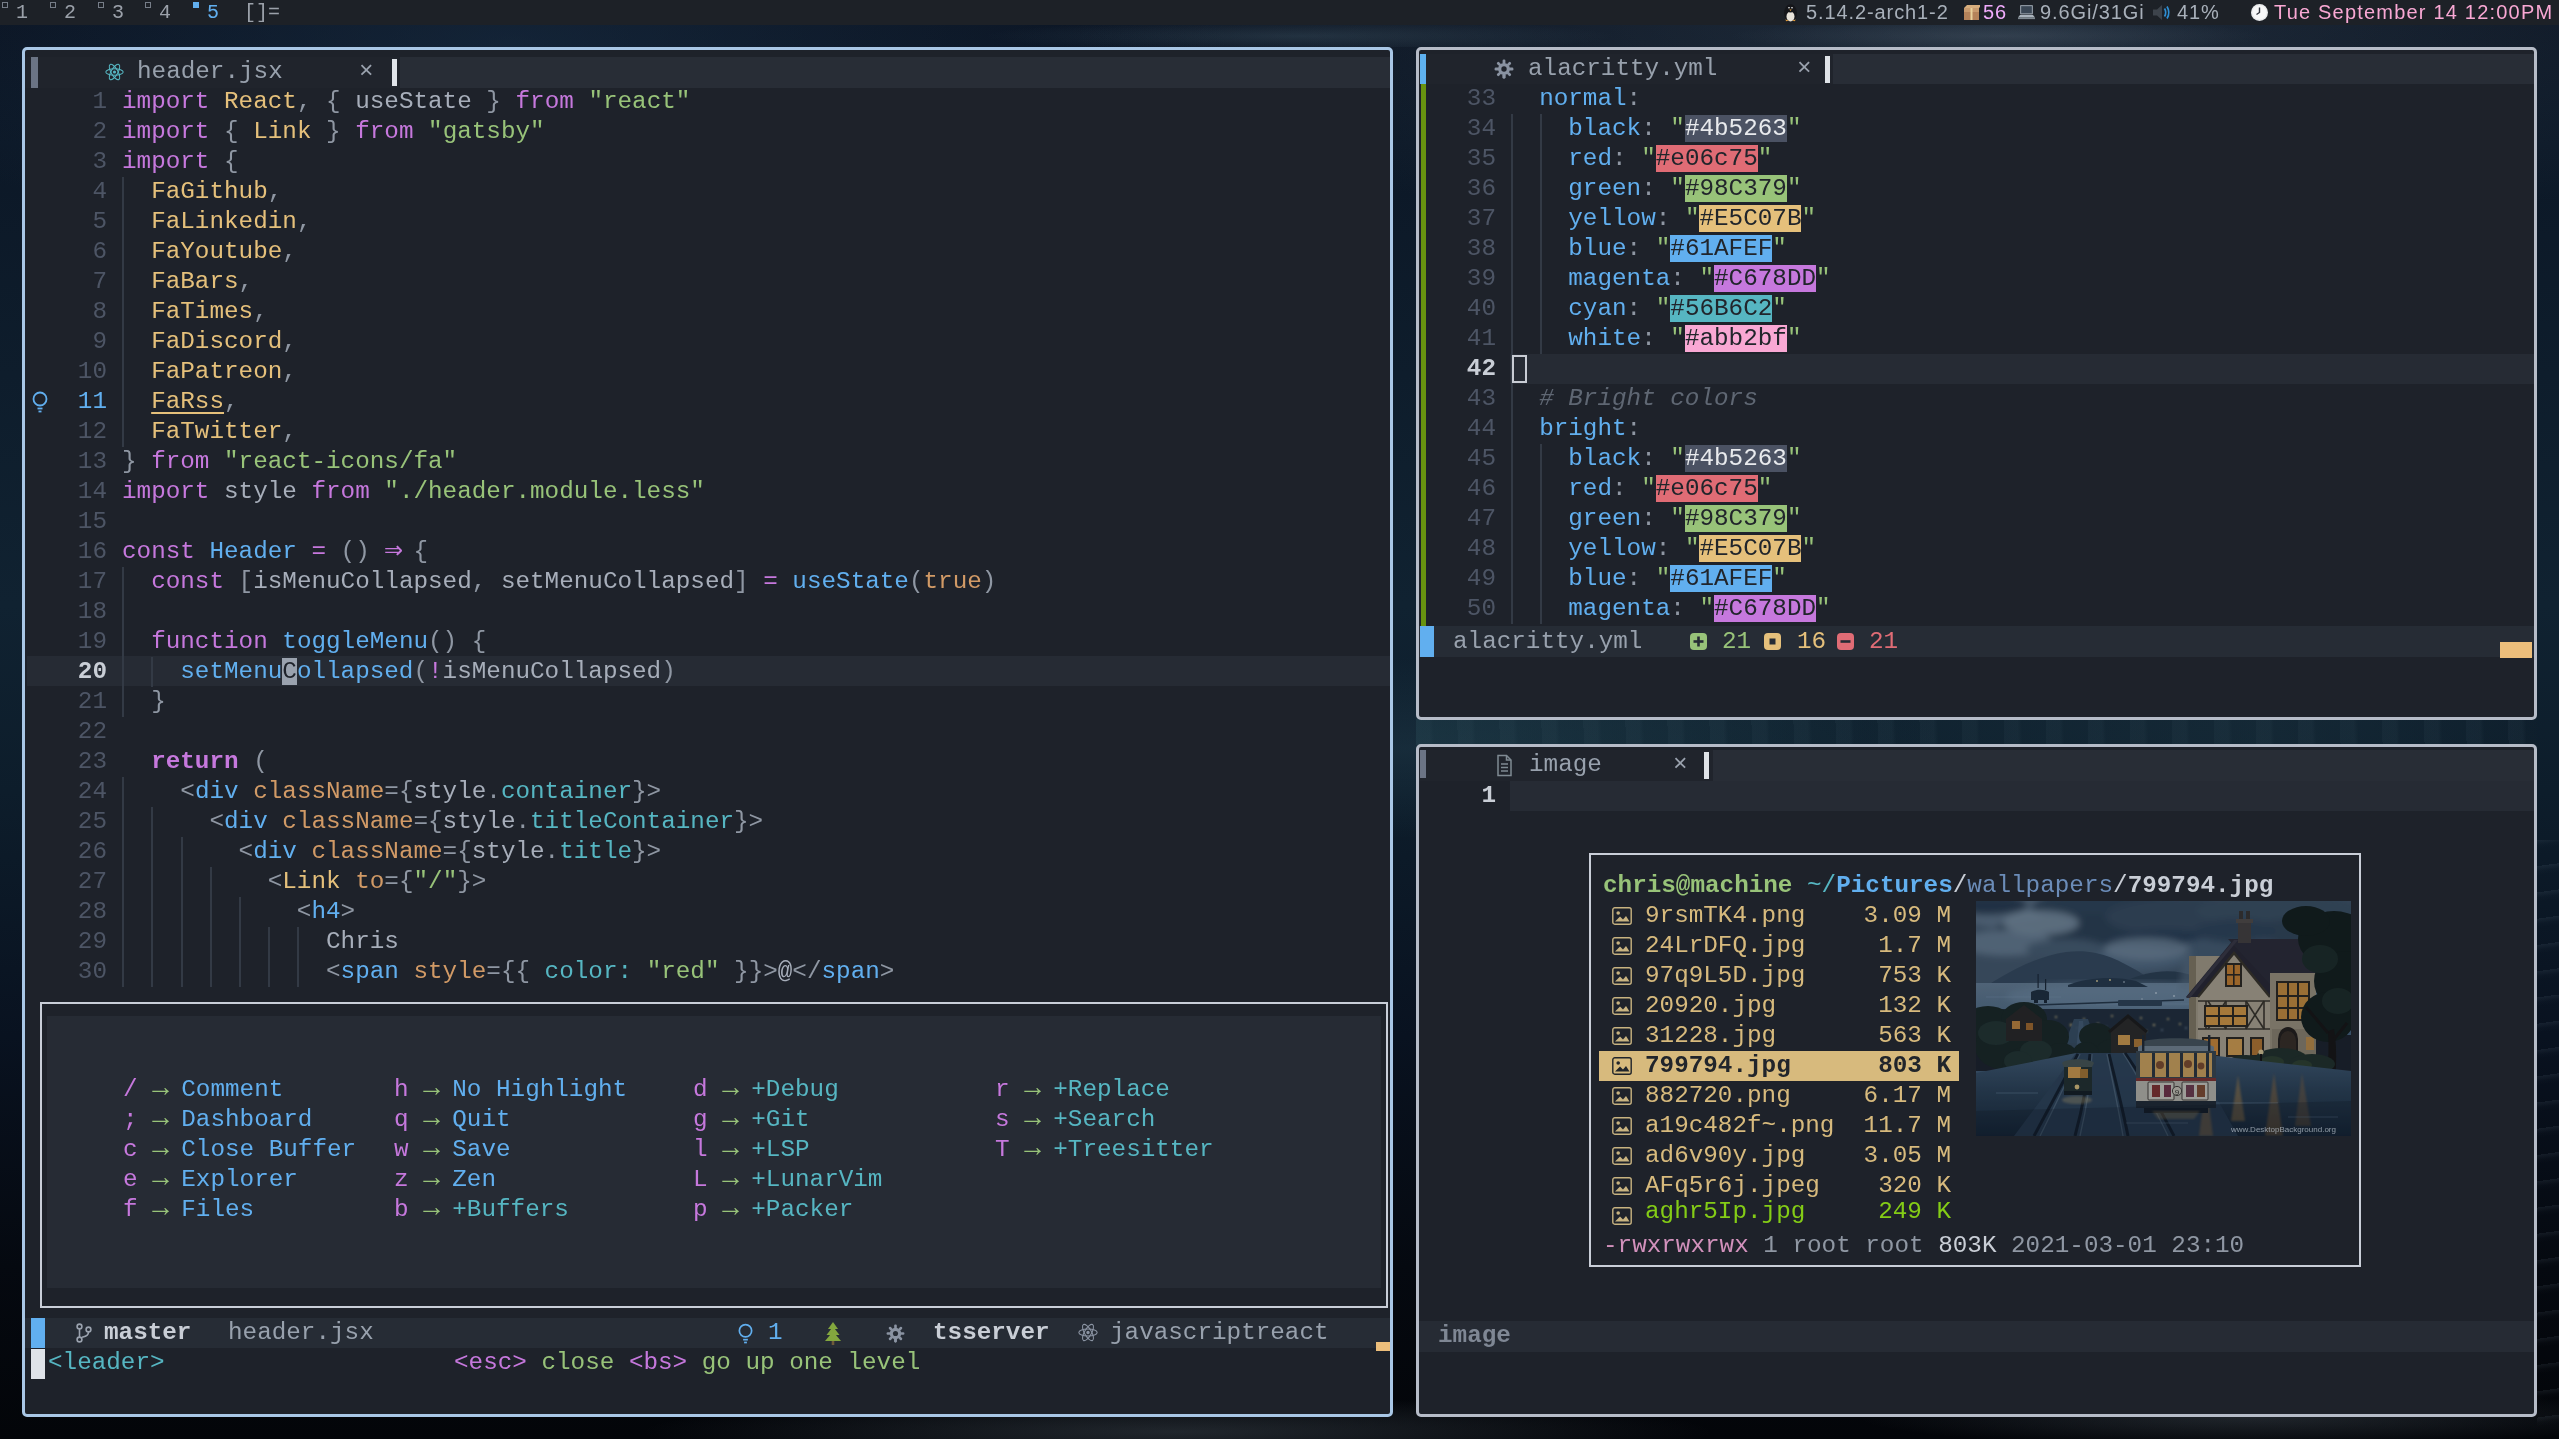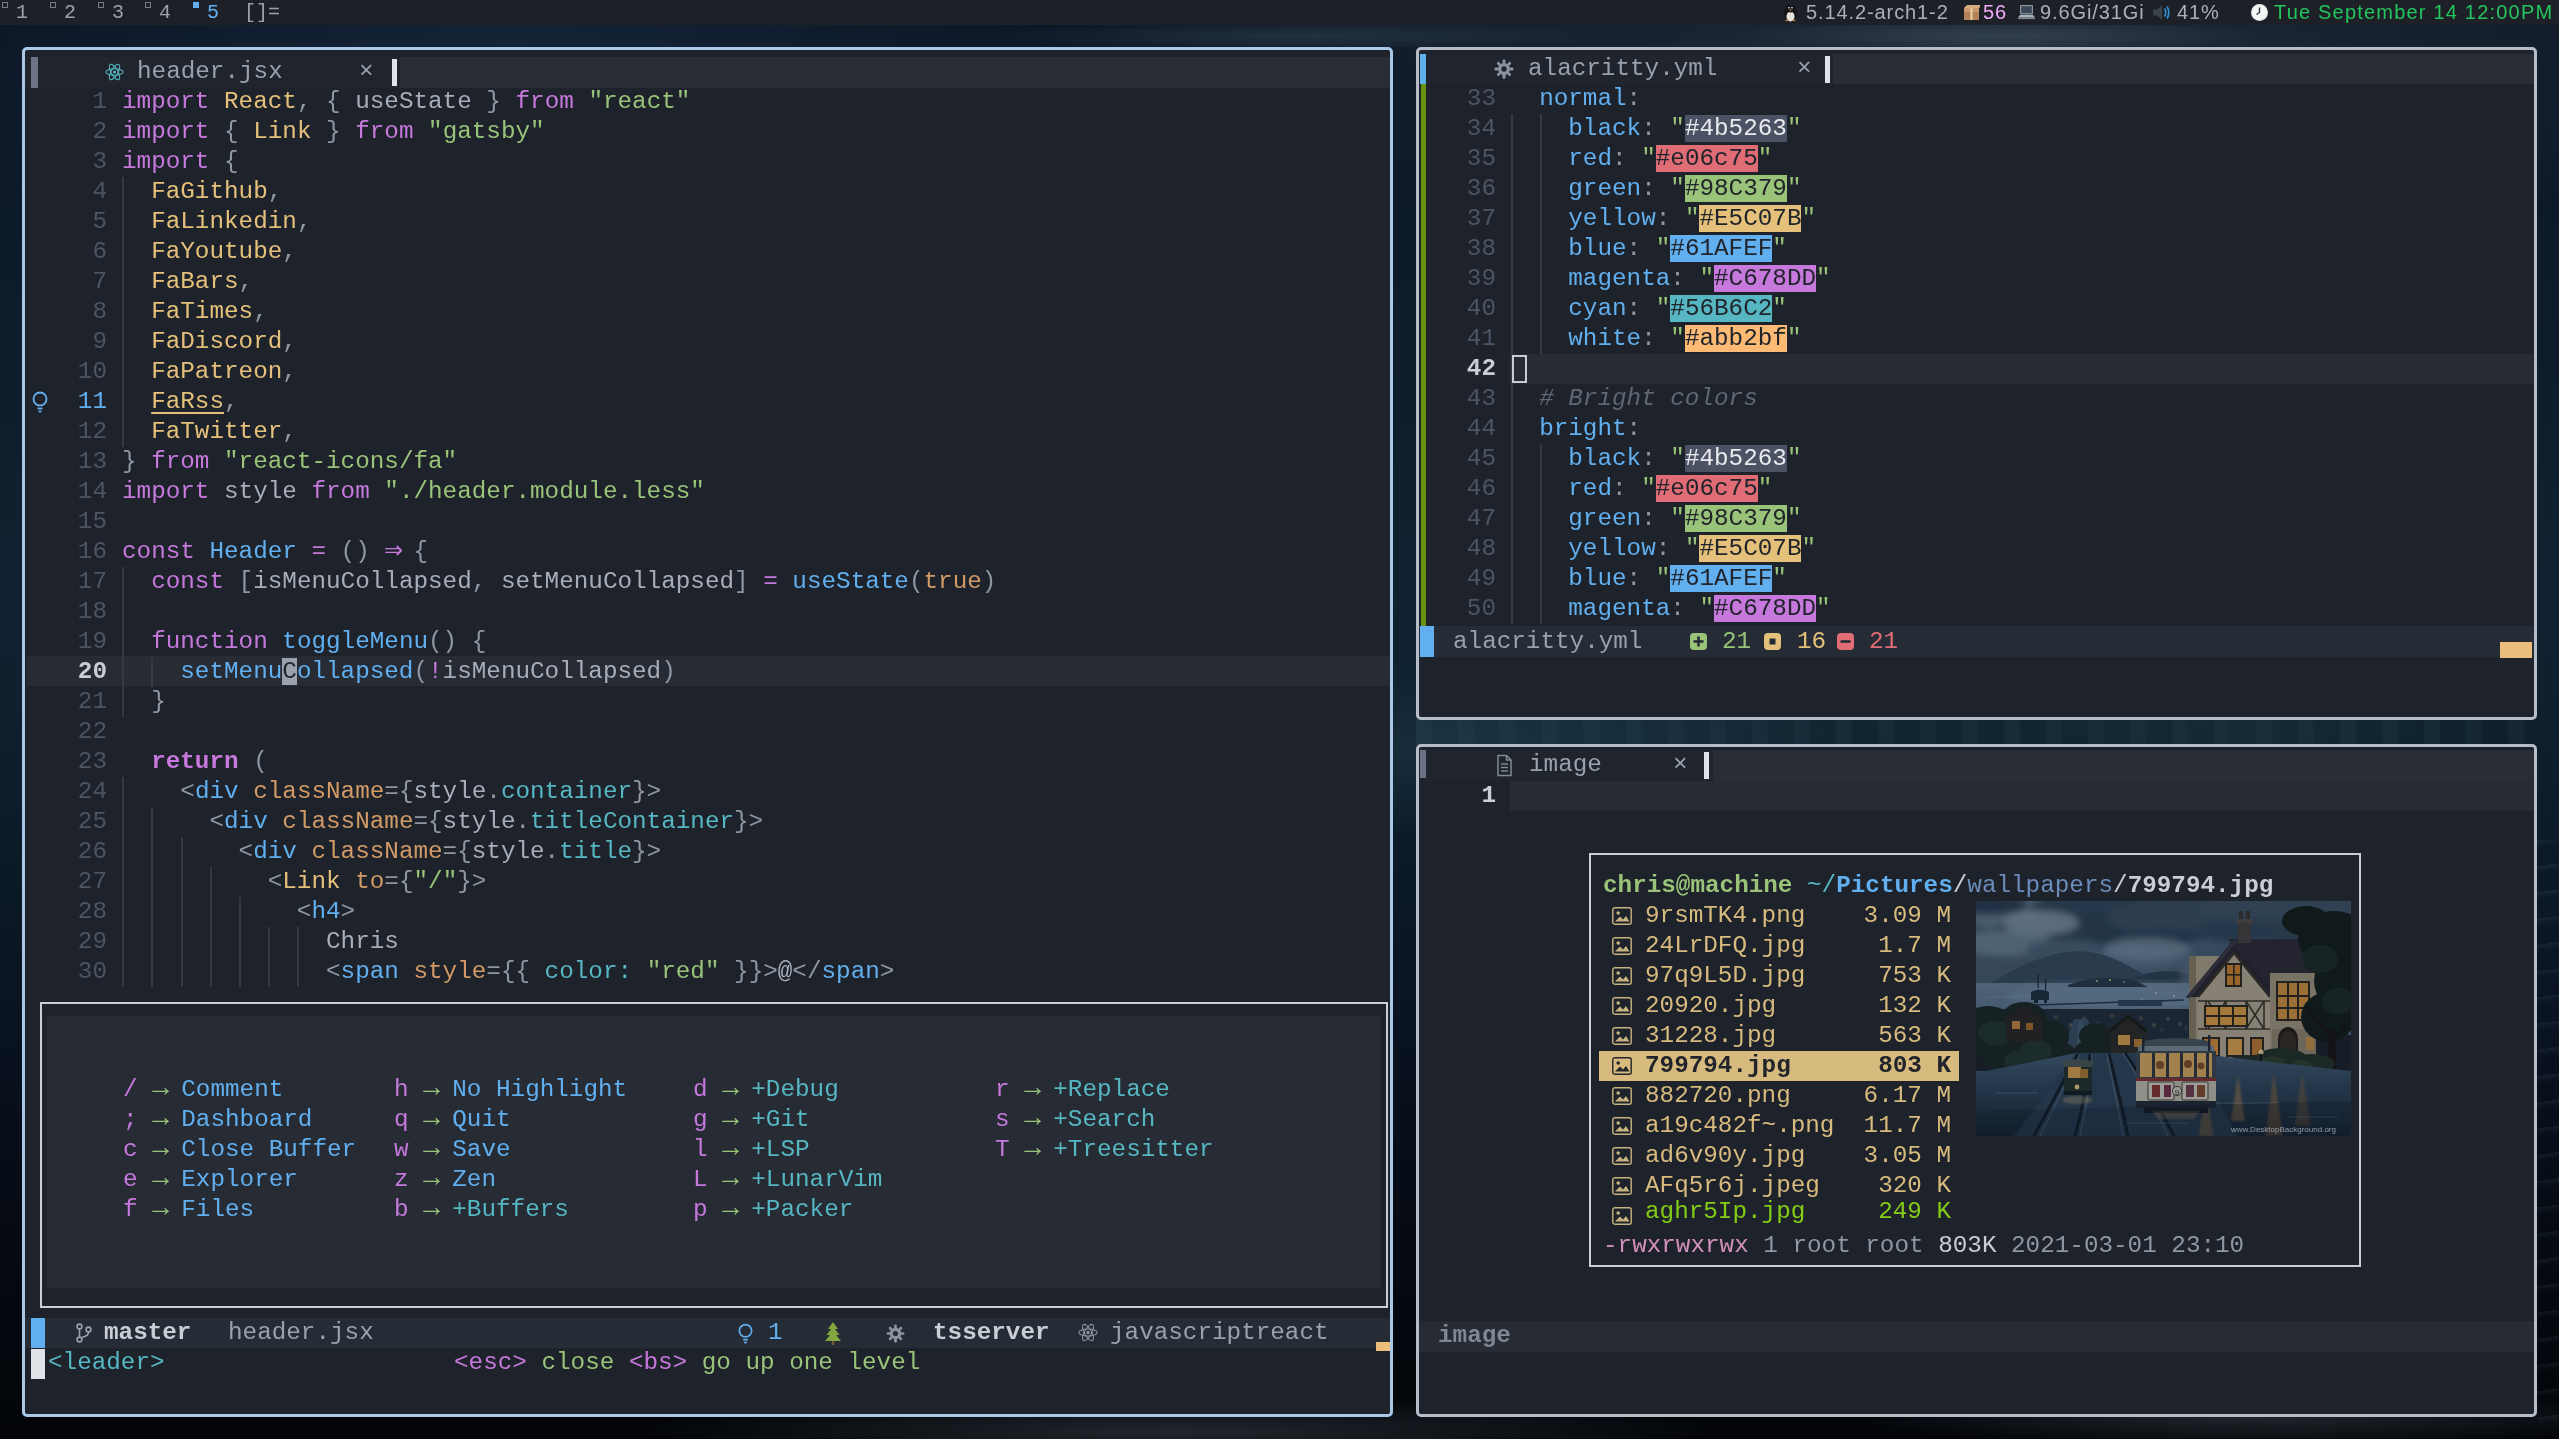--- a/index.html
+++ b/index.html
@@ -64,21 +64,21 @@
 <path d="M1 6.5 L5 6.5 L10 2 L10 17 L5 12.5 L1 12.5 Z" fill="#3d434b"></path>
 <path d="M12.5 5.5 Q15 9.5 12.5 13.5" stroke="#2e8fd4" stroke-width="1.7" fill="none"></path>
 <path d="M15 3.5 Q18.6 9.5 15 15.5" stroke="#2e8fd4" stroke-width="1.7" fill="none"></path>
 </svg>
 <div class="abs" style="left:2177px;top:0;font:20px/25px 'Liberation Sans',sans-serif;color:#a8b0ba;letter-spacing:0.9px">41%</div>
 <svg class="abs" style="left:2250px;top:3px" width="19" height="19" viewBox="0 0 19 19">
 <circle cx="9.5" cy="9.5" r="8.5" fill="#e8eaec"></circle>
 <circle cx="9.5" cy="9.5" r="7" fill="#f6f7f8"></circle>
 <path d="M9.5 4.5 L9.5 9.5 L6.5 11.5" stroke="#30343c" stroke-width="1.4" fill="none"></path>
 </svg>
-<div class="abs" style="left:2274px;top:0;width:285px;font:20px/25px 'Liberation Sans',sans-serif;color:#22c55e;letter-spacing:0.9px;letter-spacing:1.2px">Tue September 14 12:00PM</div>
+<div class="abs" style="left:2274px;top:0;width:285px;font:20px/25px 'Liberation Sans',sans-serif;color:#f9a8d4;letter-spacing:0.9px;letter-spacing:1.2px">Tue September 14 12:00PM</div>
 <div class="abs" style="left:22px;top:47px;width:1371px;height:1370px;background:#1e222a;border:3px solid #a9c7e6;border-radius:5px"></div>
 <div class="abs" style="left:25px;top:57px;width:1365px;height:31px;background:#282d36"></div>
 <div class="abs" style="left:25px;top:57px;width:375px;height:31px;background:#20242c"></div>
 <div class="abs" style="left:31px;top:57px;width:7px;height:31px;background:#6b7485"></div>
 <svg class="abs" style="left:105px;top:63px" width="19" height="18" viewBox="0 0 24 22">
 <g stroke="#56b6c2" stroke-width="1.3" fill="none">
 <ellipse cx="12" cy="11" rx="11" ry="4.2"></ellipse>
 <ellipse cx="12" cy="11" rx="11" ry="4.2" transform="rotate(60 12 11)"></ellipse>
 <ellipse cx="12" cy="11" rx="11" ry="4.2" transform="rotate(120 12 11)"></ellipse>
 </g>
@@ -290,21 +290,21 @@
 49
 50</pre>
 <pre class="m" style="left:1510px;top:84px">  <span class="bl">normal</span><span class="pn">:</span>
     <span class="bl">black</span><span class="pn">:</span> <span class="gr">"</span><span style="background:#4b5263;color:#e8eaed">#4b5263</span><span class="gr">"</span>
     <span class="bl">red</span><span class="pn">:</span> <span class="gr">"</span><span style="background:#e06c75;color:#21252b">#e06c75</span><span class="gr">"</span>
     <span class="bl">green</span><span class="pn">:</span> <span class="gr">"</span><span style="background:#98C379;color:#21252b">#98C379</span><span class="gr">"</span>
     <span class="bl">yellow</span><span class="pn">:</span> <span class="gr">"</span><span style="background:#E5C07B;color:#21252b">#E5C07B</span><span class="gr">"</span>
     <span class="bl">blue</span><span class="pn">:</span> <span class="gr">"</span><span style="background:#61AFEF;color:#21252b">#61AFEF</span><span class="gr">"</span>
     <span class="bl">magenta</span><span class="pn">:</span> <span class="gr">"</span><span style="background:#C678DD;color:#21252b">#C678DD</span><span class="gr">"</span>
     <span class="bl">cyan</span><span class="pn">:</span> <span class="gr">"</span><span style="background:#56B6C2;color:#21252b">#56B6C2</span><span class="gr">"</span>
-    <span class="bl">white</span><span class="pn">:</span> <span class="gr">"</span><span style="background:#fdba74;color:#21252b">#abb2bf</span><span class="gr">"</span>
+    <span class="bl">white</span><span class="pn">:</span> <span class="gr">"</span><span style="background:#f9a8d4;color:#21252b">#abb2bf</span><span class="gr">"</span>
 
   <span class="cm"># Bright colors</span>
   <span class="bl">bright</span><span class="pn">:</span>
     <span class="bl">black</span><span class="pn">:</span> <span class="gr">"</span><span style="background:#4b5263;color:#e8eaed">#4b5263</span><span class="gr">"</span>
     <span class="bl">red</span><span class="pn">:</span> <span class="gr">"</span><span style="background:#e06c75;color:#21252b">#e06c75</span><span class="gr">"</span>
     <span class="bl">green</span><span class="pn">:</span> <span class="gr">"</span><span style="background:#98C379;color:#21252b">#98C379</span><span class="gr">"</span>
     <span class="bl">yellow</span><span class="pn">:</span> <span class="gr">"</span><span style="background:#E5C07B;color:#21252b">#E5C07B</span><span class="gr">"</span>
     <span class="bl">blue</span><span class="pn">:</span> <span class="gr">"</span><span style="background:#61AFEF;color:#21252b">#61AFEF</span><span class="gr">"</span>
     <span class="bl">magenta</span><span class="pn">:</span> <span class="gr">"</span><span style="background:#C678DD;color:#21252b">#C678DD</span><span class="gr">"</span></pre>
 <div class="abs" style="left:1419px;top:626px;width:1115px;height:31px;background:#262c35"></div>

